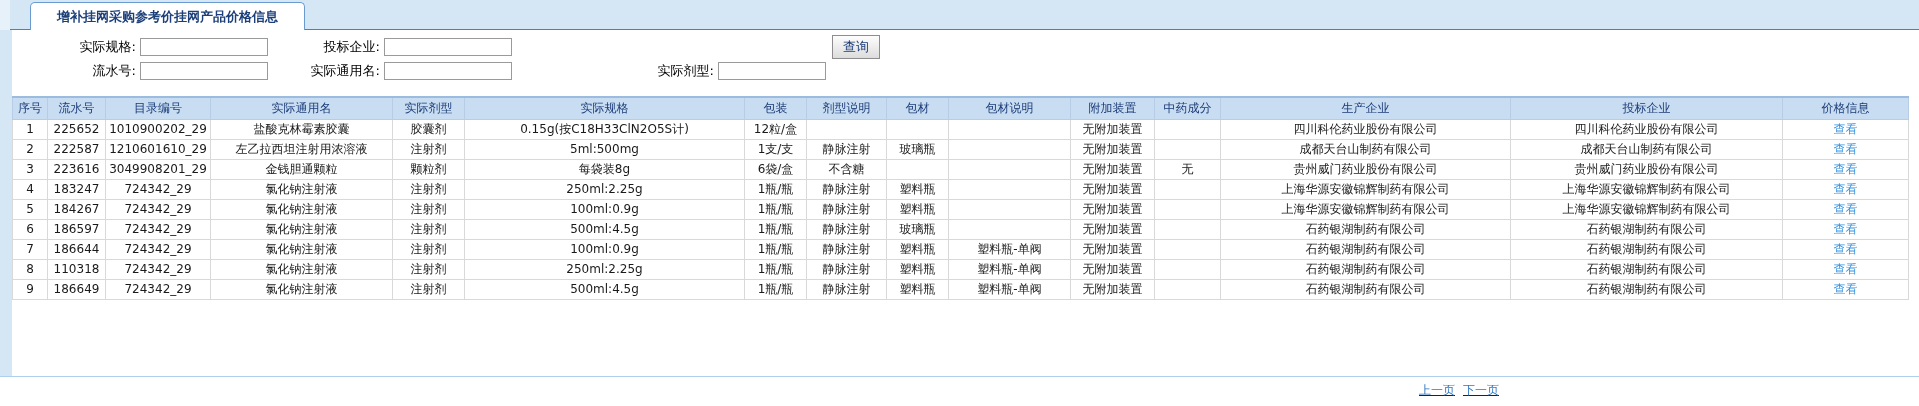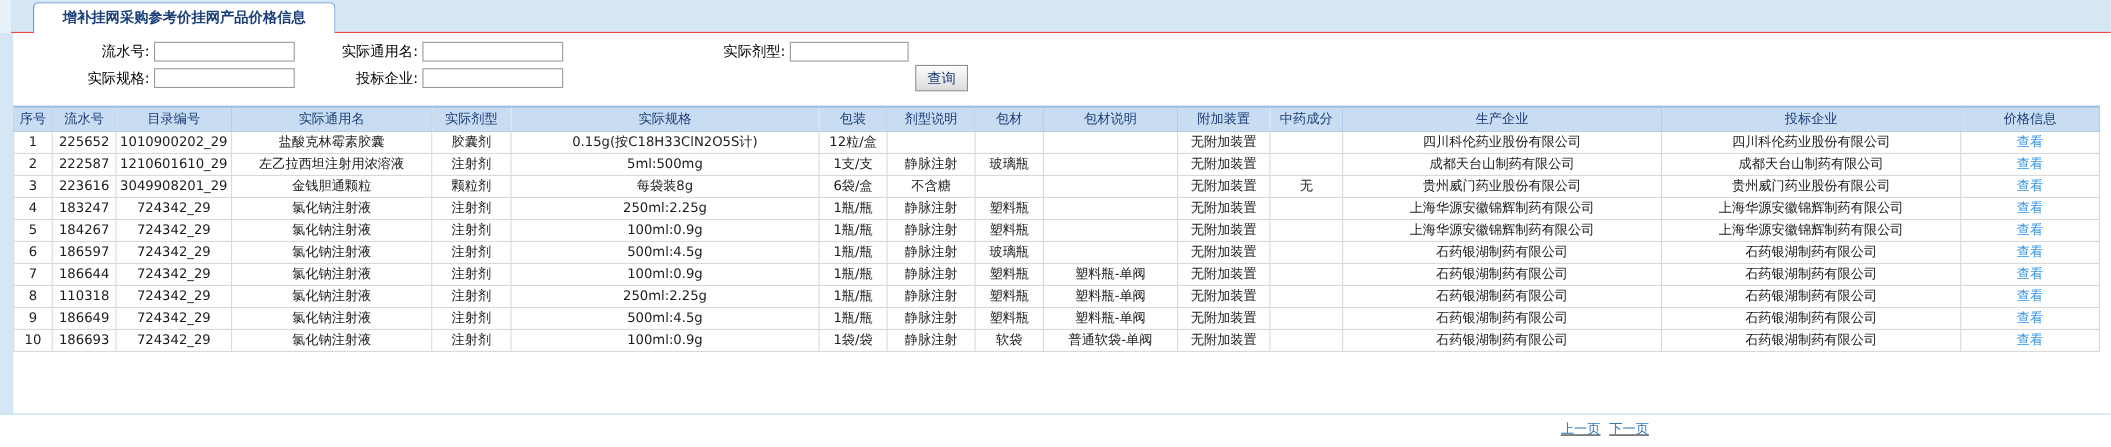--- a/index.html
+++ b/index.html
@@ -97,33 +97,33 @@
   <div class="corner"></div>
   <div class="tab">
     <span>增补挂网采购参考价挂网产品价格信息</span>
   </div>
 </div>
 
 <div class="content">
 
   <div class="form">
     <div class="form-row">
+      <label class="lbl-1">实际规格:</label>
+      <input type="text" value="" style="">
+      <label class="lbl-2">投标企业:</label>
+      <input type="text" value="" style="">
+      <button class="query-btn">查询</button>
+    </div>
+    <div class="form-row">
       <label class="lbl-1">流水号:</label>
       <input type="text" value="" style="">
       <label class="lbl-2">实际通用名:</label>
       <input type="text" value="" style="">
       <label class="lbl-3">实际剂型:</label>
       <input type="text" class="narrow" value="" style="">
-    </div>
-    <div class="form-row">
-      <label class="lbl-1">实际规格:</label>
-      <input type="text" value="" style="">
-      <label class="lbl-2">投标企业:</label>
-      <input type="text" value="" style="">
-      <button class="query-btn">查询</button>
     </div>
   </div>
 
   <table class="grid">
     <colgroup>
       <col style="width:35px">
         <col style="width:58px">
         <col style="width:105px">
       <col style="width:182px">
         <col style="width:72px">
@@ -304,37 +304,20 @@
           <td>1瓶/瓶</td>
           <td>静脉注射</td>
           <td>塑料瓶</td>
           <td>塑料瓶-单阀</td>
           <td>无附加装置</td>
           <td></td>
           <td>石药银湖制药有限公司</td>
           <td>石药银湖制药有限公司</td>
           <td><a class="view-link">查看</a></td>
         </tr>
-        <tr>
-          <td>10</td>
-          <td>186693</td>
-          <td>724342_29</td>
-          <td>氯化钠注射液</td>
-          <td>注射剂</td>
-          <td>100ml:0.9g</td>
-          <td>1袋/袋</td>
-          <td>静脉注射</td>
-          <td>软袋</td>
-          <td>普通软袋-单阀</td>
-          <td>无附加装置</td>
-          <td></td>
-          <td>石药银湖制药有限公司</td>
-          <td>石药银湖制药有限公司</td>
-          <td><a class="view-link">查看</a></td>
-        </tr>
       </tbody>
   </table>
 
 </div>
 
 <div class="bottom-line"></div>
 
 <div class="pagination">
   <a>上一页</a>
   <a>下一页</a>

